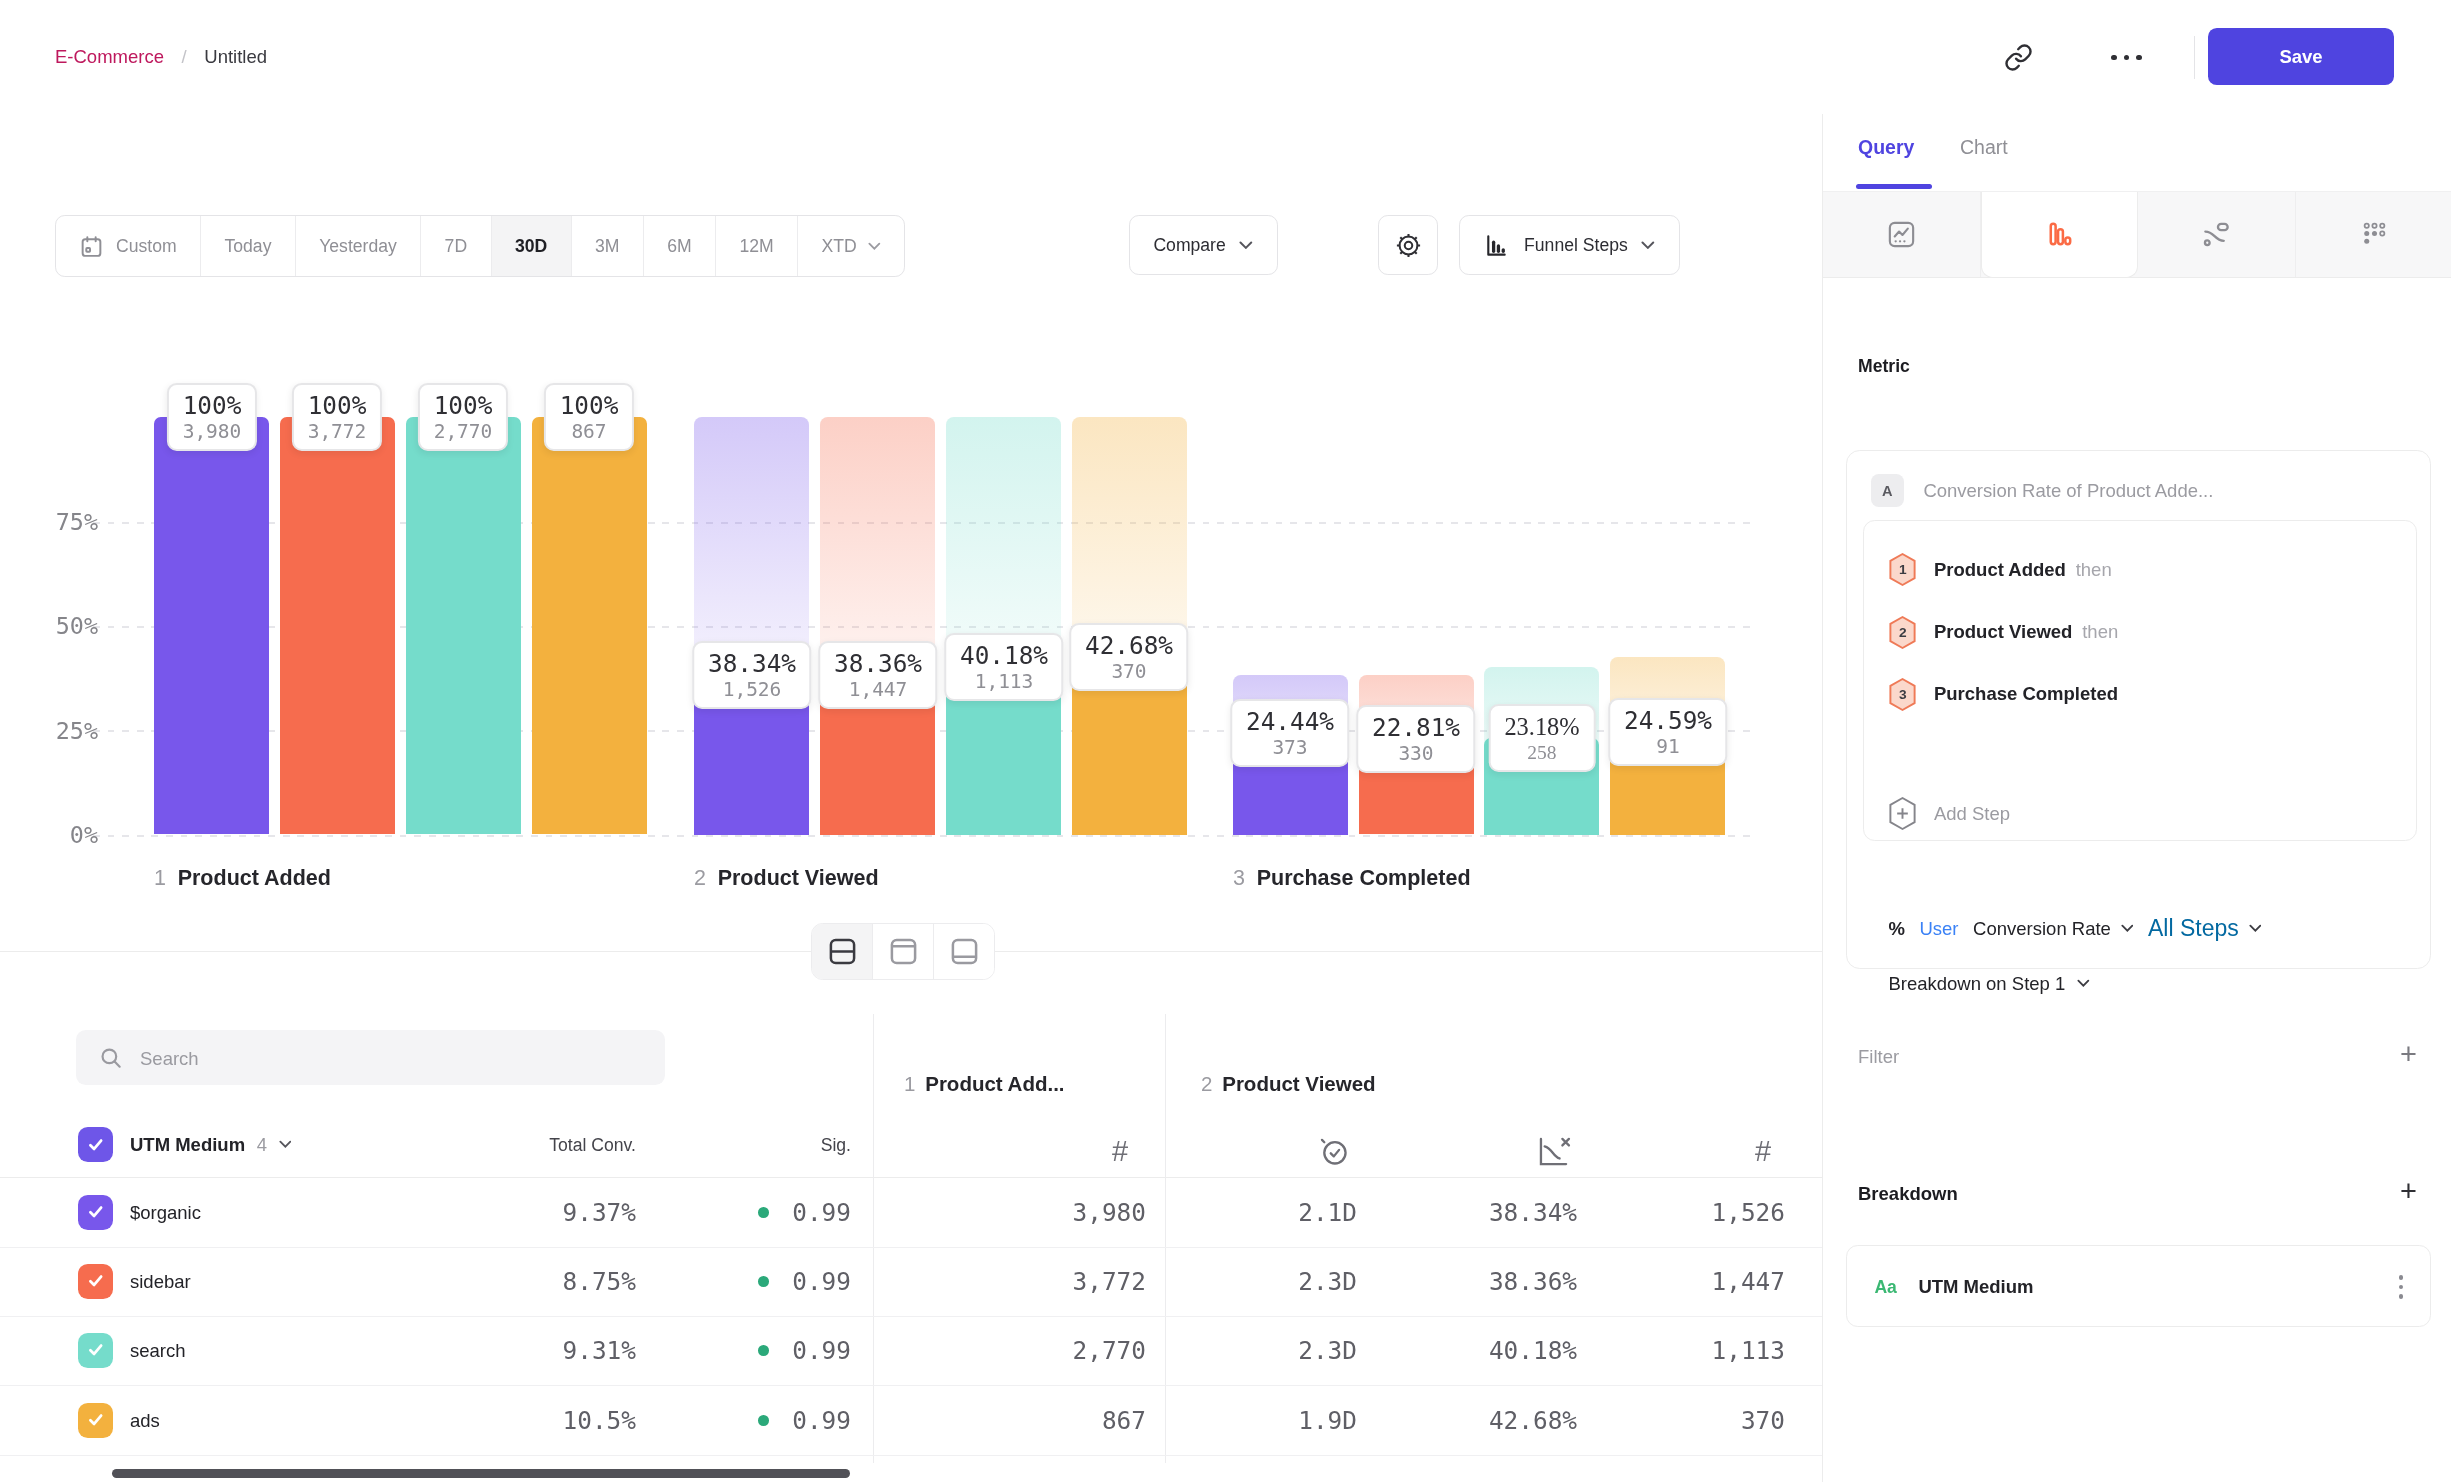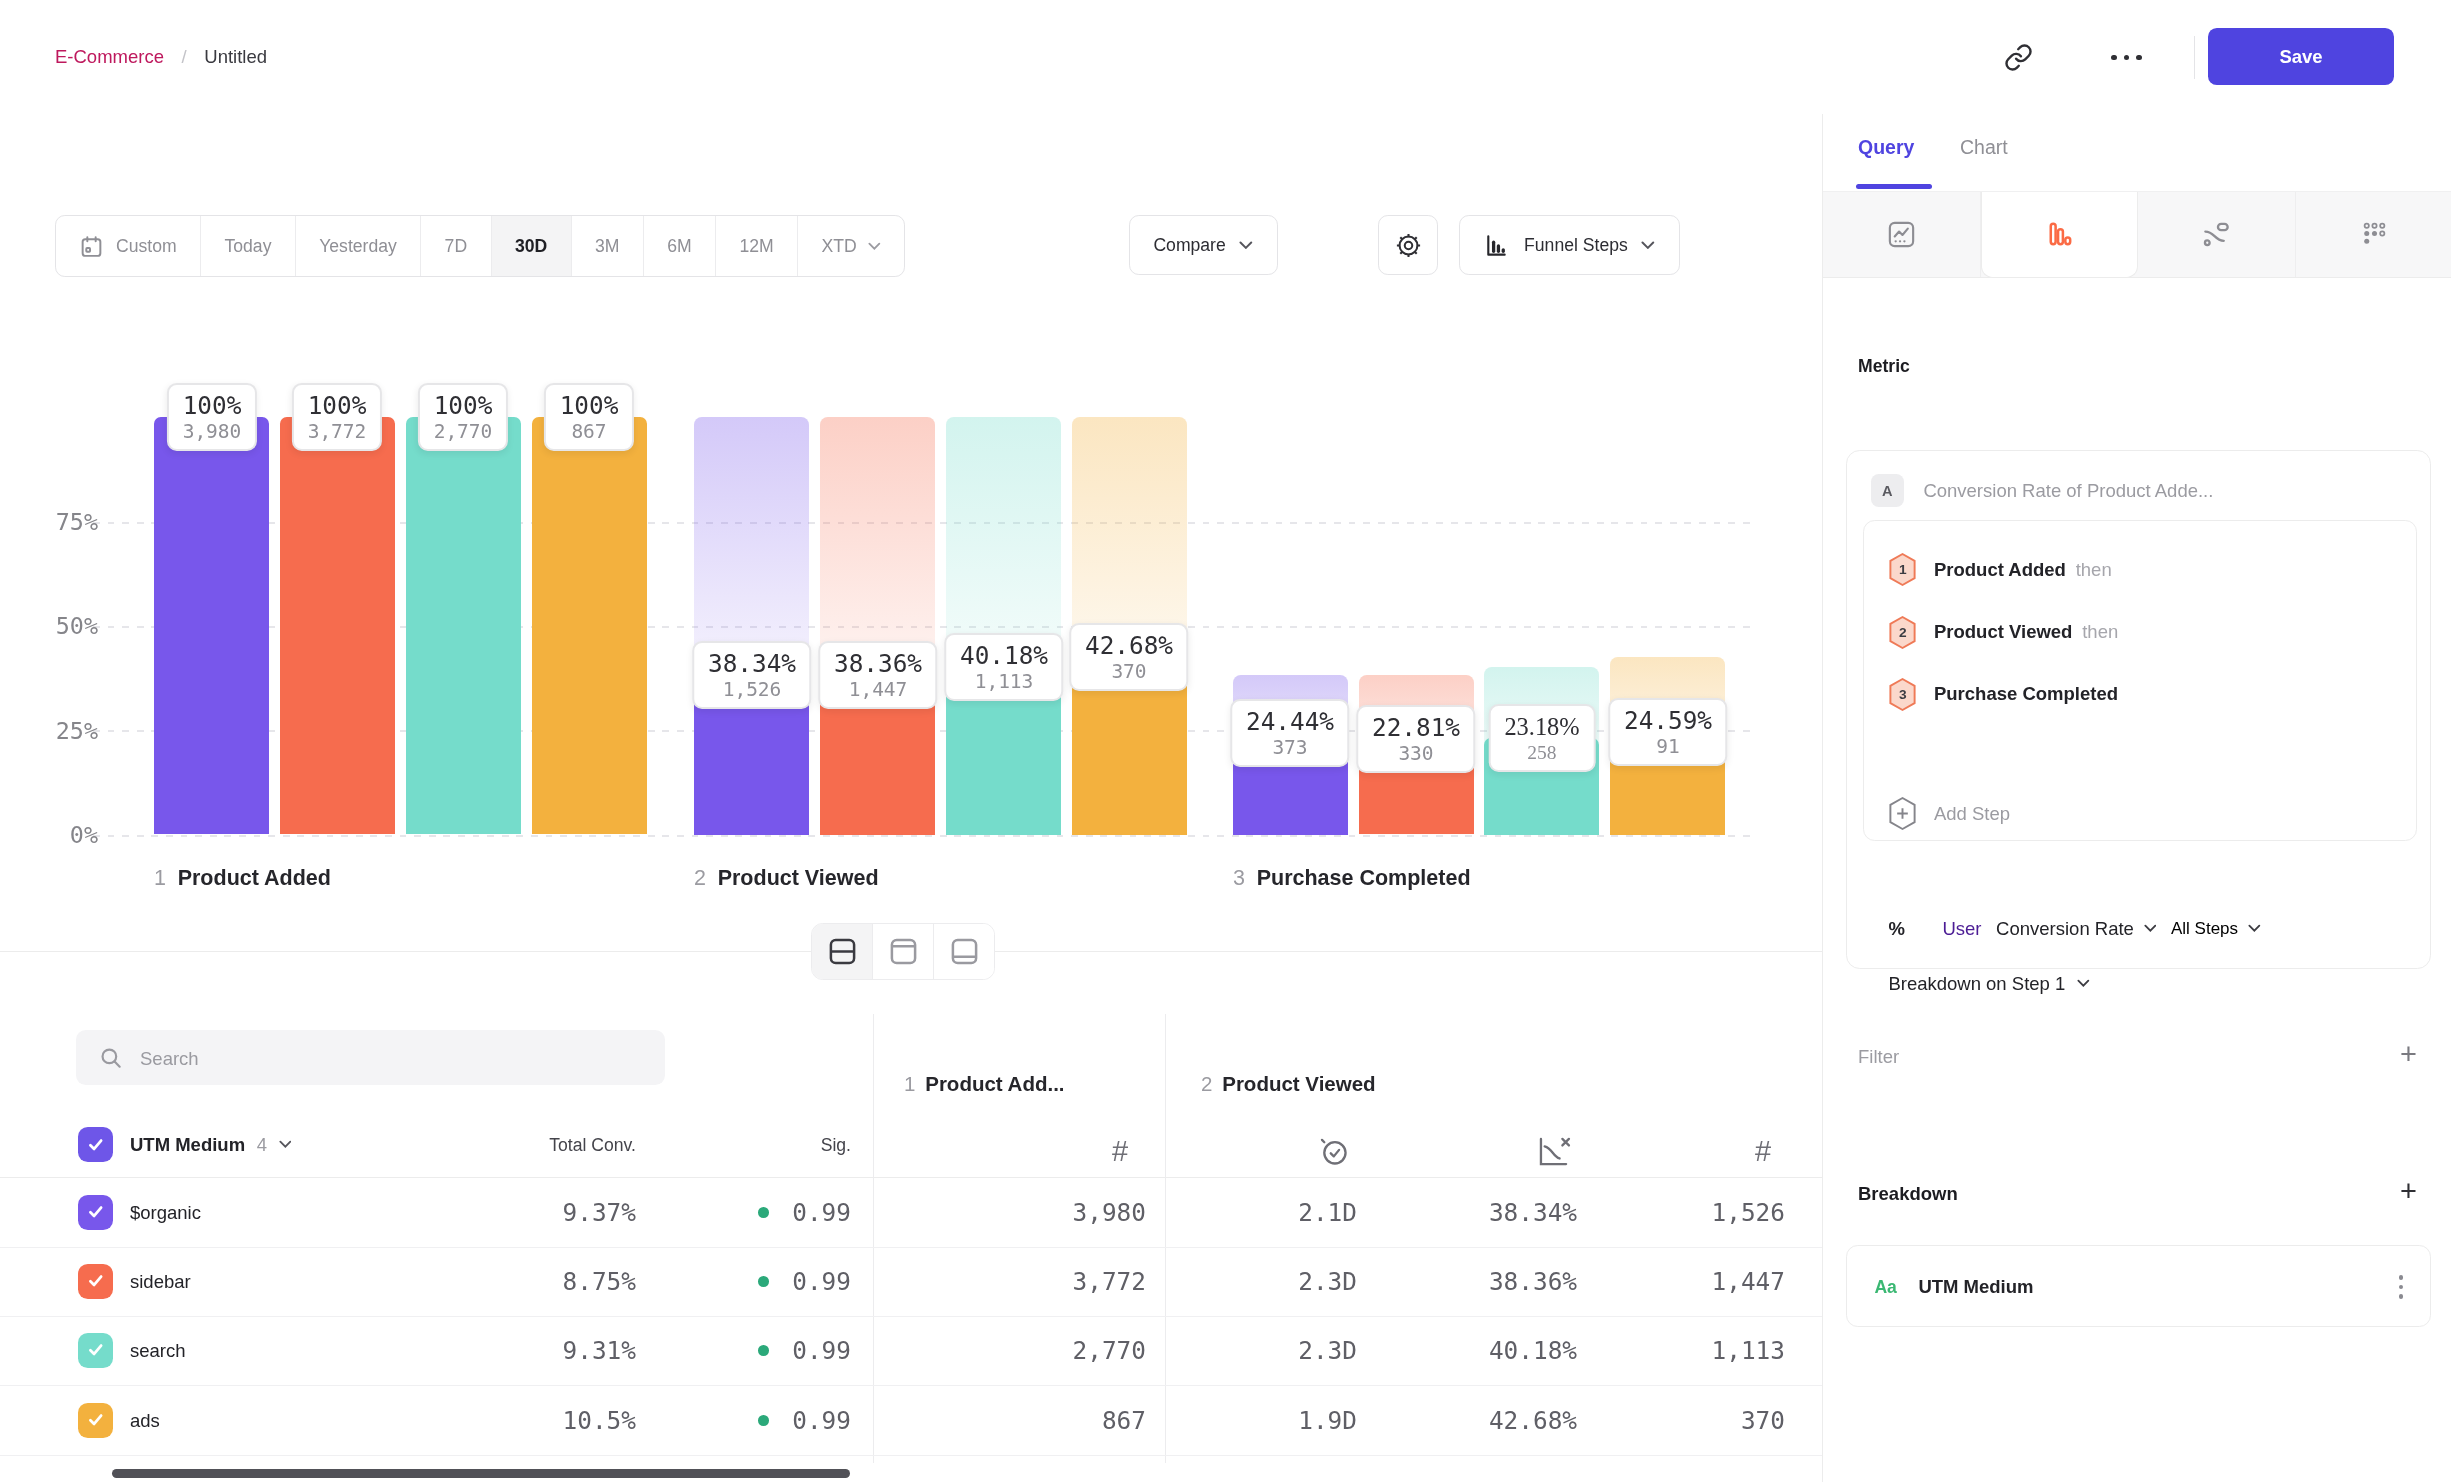--- a/index.html
+++ b/index.html
@@ -569,29 +569,29 @@
         </div>
 
         <div class="abs row" style="left:23.4px;top:254px;width:507px;height:117px;"></div>
       </div>
 
 
       <div class="abs row" style="left:39px;top:419px;gap:15.6px;"></div>
 
       <div class="abs row" style="left:41px;top:460px;gap:14.6px;height:35px;">
         <span style="font-size:18.5px;color:#232328;font-weight:600;">%</span>
-        <span style="font-size:18.5px;color:#4c1d95;margin-left:23px;">User</span>
+        <span style="font-size:18.5px;color:#3b82f6;">User</span>
         <span class="row" style="gap:9.8px;cursor:pointer;">
           <span style="font-size:18.5px;color:#232328;">Conversion Rate</span>
           <svg width="12.7" height="8.8" viewBox="0 0 14 9" fill="none" stroke="#3c3c42" stroke-width="2" stroke-linecap="round">
               <path d="M1.5 1.5 7 7l5.5-5.5"></path>
             </svg>
         </span>
         <span class="row" style="gap:9.8px;cursor:pointer;">
-          <span style="font-size:17px;color:#000000;">All Steps</span>
+          <span style="font-size:23px;color:#0369a1;">All Steps</span>
           <svg width="12.7" height="8.8" viewBox="0 0 14 9" fill="none" stroke="#3c3c42" stroke-width="2" stroke-linecap="round">
               <path d="M1.5 1.5 7 7l5.5-5.5"></path>
             </svg>
         </span>
       </div>
 
       <div class="abs row" style="left:41px;top:515px;gap:11.7px;height:35px;cursor:pointer;">
         <span style="font-size:18.5px;color:#232328;">Breakdown on Step 1</span>
         <svg width="12.7" height="8.8" viewBox="0 0 14 9" fill="none" stroke="#3c3c42" stroke-width="2" stroke-linecap="round">
             <path d="M1.5 1.5 7 7l5.5-5.5"></path>

